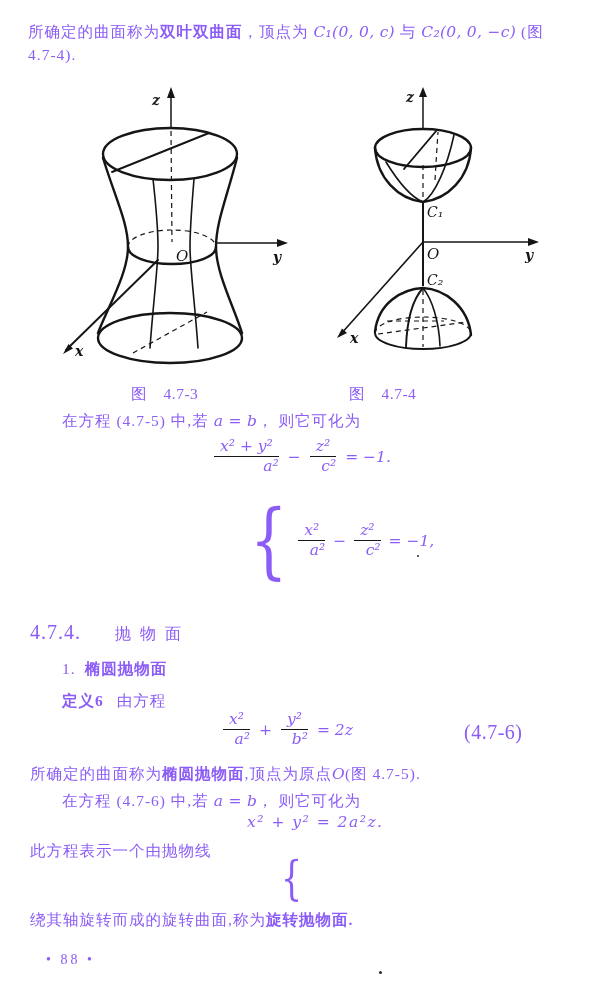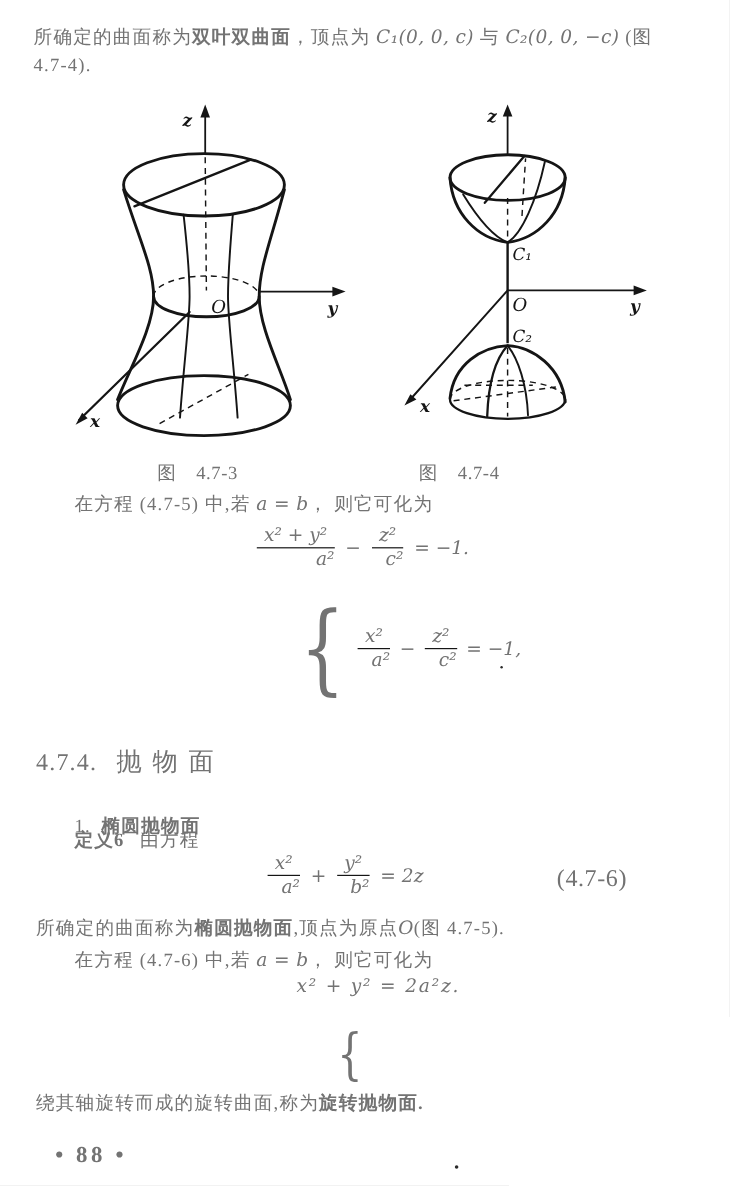--- a/index.html
+++ b/index.html
@@ -1,41 +1,41 @@
 <!DOCTYPE html>
 <html><head>
 <meta charset="utf-8">
 <style>
   html,body{margin:0;padding:0;background:#e8e8e8;}
   .page{
     position:relative;width:608px;height:988px;background:#ffffff;
-    font-family:"Liberation Serif","DejaVu Serif",serif;color:#737373;
+    font-family:"Liberation Serif","DejaVu Serif",serif;color:#8b5cf6;
     overflow:hidden;margin:0 auto;
   }
   .line{position:absolute;margin:0;font-size:15.5px;letter-spacing:1px;white-space:nowrap;line-height:1.1;}
   .b{font-weight:bold;}
   .m{font-style:italic;letter-spacing:0.3px;font-family:"DejaVu Serif",serif;}
   .eq{
     position:absolute;display:flex;align-items:center;gap:9px;
     font-style:italic;font-family:"DejaVu Serif",serif;font-size:15.5px;white-space:nowrap;
   }
   .frac{display:inline-flex;flex-direction:column;align-items:flex-end;line-height:1.12;}
   .frac .num{display:block;padding:0 6px 1px;border-bottom:1.5px solid #151515;}
   .frac .den{display:block;padding-top:1px;}
   .sys{position:absolute;display:flex;align-items:center;font-style:italic;font-family:"DejaVu Serif",serif;}
   .sys .brace{font-style:normal;line-height:0.92;transform:scaleX(0.72);transform-origin:left center;margin-right:-4px;}
   .sys .rows{display:flex;flex-direction:column;}
   .sys .row{display:flex;align-items:center;gap:8px;font-size:15.5px;white-space:nowrap;}
   .cap{position:absolute;font-size:15.5px;letter-spacing:1px;white-space:nowrap;}
   .cap .num{margin-left:16px;letter-spacing:0.5px;}
   .h1{position:absolute;white-space:nowrap;}
   .h1 .no{font-size:20px;letter-spacing:1px;}
-  .h1 .t{font-size:21px;letter-spacing:9px;margin-left:16px;}
+  .h1 .t{font-size:16px;letter-spacing:9px;margin-left:34px;}
   .tag{position:absolute;font-size:20px;letter-spacing:0.5px;}
-  .footer{position:absolute;font-size:19px;letter-spacing:3px;font-weight:bold;}
+  .footer{position:absolute;font-size:14px;letter-spacing:3px;}
   .speck{position:absolute;background:#2a2a2a;border-radius:50%;}
   svg{position:absolute;}
   svg .s25{fill:none;stroke:#151515;stroke-width:2.4;stroke-linecap:round;}
   svg .s20{fill:none;stroke:#151515;stroke-width:1.9;stroke-linecap:round;}
   svg .s18{fill:none;stroke:#151515;stroke-width:1.6;stroke-linecap:round;}
   svg .ax{fill:none;stroke:#151515;stroke-width:1.5;}
   svg .ax2{fill:none;stroke:#151515;stroke-width:2;}
   svg .dash{fill:none;stroke:#151515;stroke-width:1.2;stroke-dasharray:5 4;}
   svg .ah{fill:#151515;stroke:none;}
   svg text{font-family:"DejaVu Serif","Liberation Serif",serif;font-style:italic;font-weight:600;font-size:14px;fill:#151515;}
@@ -151,21 +151,21 @@
             <span class="den">c²</span>
           </span>
         <span>= −1,</span>
       </span>
     </span>
   </div>
 
 
   <div class="h1" style="left:30px;top:621px"><span class="no">4.7.4.</span><span class="t b" style="font-weight:normal">抛物面</span></div>
 
-  <p class="line" style="left:62px;top:680px"><span>1.</span><span class="b" style="margin-left:9px">椭圆抛物面</span></p>
+  <p class="line" style="left:62px;top:660px"><span>1.</span><span class="b" style="margin-left:9px">椭圆抛物面</span></p>
 
   <p class="line" style="left:62px;top:692px"><span class="b">定义6</span><span style="margin-left:13px">由方程</span></p>
 
   <div class="eq" style="left:223px;top:711px">
     <span class="frac">
         <span class="num">x²</span>
         <span class="den">a²</span>
       </span>
     <span>+</span>
     <span class="frac">
@@ -175,20 +175,21 @@
     <span>= 2z</span>
   </div>
   <div class="tag" style="left:464px;top:721px"><span>(4.7-6)</span></div>
 
   <p class="line" style="left:30px;top:765px"><span>所确定的曲面称为</span><span class="b">椭圆抛物面</span><span>,顶点为原点</span><span class="m">O</span><span>(图 4.7-5).</span></p>
 
   <p class="line" style="left:62px;top:792px"><span>在方程 (4.7-6) 中,若 </span><span class="m">a = b</span><span>， 则它可化为</span></p>
 
   <p class="line m" style="left:247px;top:814px;letter-spacing:1.5px"><span>x² + y² = 2a²z.</span></p>
 
+  <p class="line" style="left:30px;top:842px"><span>此方程表示一个由抛物线</span></p>
 
   <div class="sys" style="left:281px;top:857px">
     <span class="brace" style="font-size:46px">{</span>
   </div>
 
   <p class="line" style="left:30px;top:911px"><span>绕其轴旋转而成的旋转曲面,称为</span><span class="b">旋转抛物面</span><span class="b">.</span></p>
 
   <div class="footer" style="left:46px;top:952px"><span>• 88 •</span></div>
 
   <div class="speck" style="left:379px;top:971px;width:3px;height:3px"></div>

